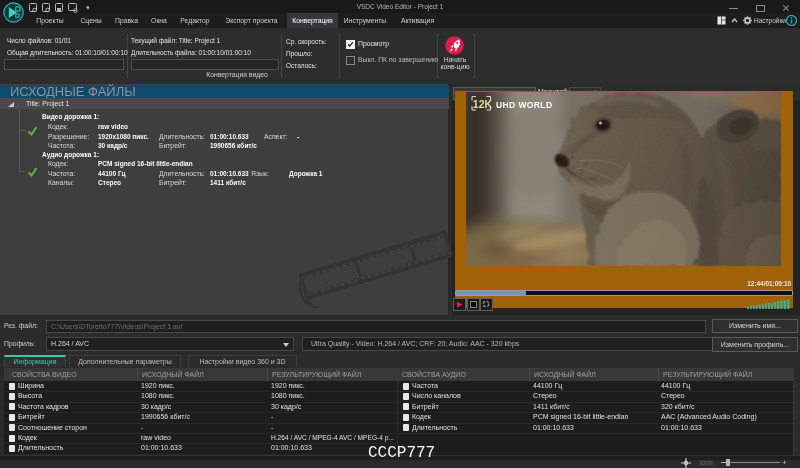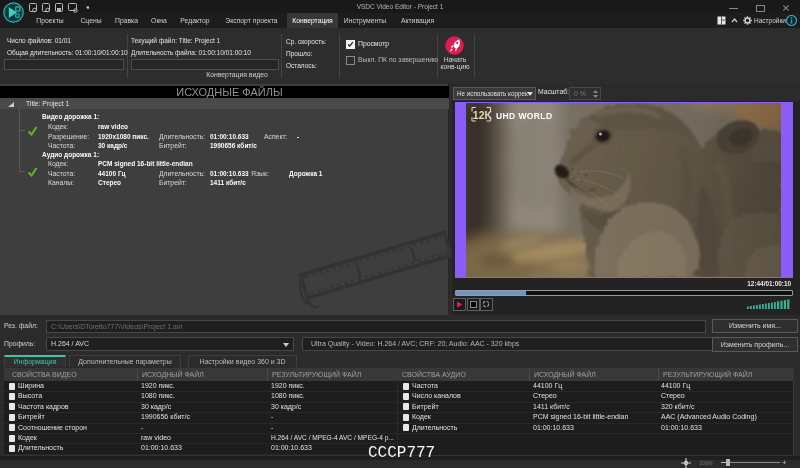--- a/index.html
+++ b/index.html
@@ -16,27 +16,27 @@
   
   #ribbon{left:0;top:28px;width:800px;height:56px;background:#2d2d2d;border-bottom:1px solid #1f1f1f;}
   .vsep{position:absolute;top:6px;height:44px;width:1px;background:#444;}
   .rlab{position:absolute;font-size:6.5px;color:#e4e4e4;white-space:nowrap;}
   .rbar{position:absolute;height:9px;background:#262626;border:1px solid #4d4d4d;}
   .cb{position:absolute;width:7px;height:7px;border:1px solid #8a8a8a;background:#2d2d2d;}
   .cb.on{background:#f2f2f2;border-color:#f2f2f2;}
   #ribcap{position:absolute;left:140px;top:43px;width:194px;text-align:center;font-size:6.8px;color:#cfcfcf;}
   
   #leftpanel{left:0;top:84px;width:449px;height:231px;background:#3e3e3e;border-right:1px solid #262626;box-sizing:border-box;}
-  #lp-head{left:0;top:2px;width:449px;height:12px;background:#000000;color:#929292;font-size:11px;line-height:12px;text-align:center;}
+  #lp-head{left:0;top:2px;width:449px;height:12px;background:#0c4a6e;color:#929292;font-size:13px;line-height:12px;}
   #lp-title{left:0;top:14px;width:449px;height:11px;background:#4a4a4a;color:#e2e2e2;font-size:6.8px;line-height:11px;}
   .tl{position:absolute;font-size:6.8px;color:#d8d8d8;white-space:nowrap;}
   .tb{position:absolute;font-size:6.5px;font-weight:bold;color:#fafafa;white-space:nowrap;}
   #rightpanel{left:452px;top:84px;width:348px;height:231px;background:#232323;}
   #rp-controls{left:0;top:0;width:348px;height:17px;background:#2b2b2b;}
-  #player{left:3px;top:18px;width:338px;height:176px;background:#8b5cf6;}
+  #player{left:3px;top:7px;width:338px;height:217px;background:#a16207;}
   
   .brow-lab{position:absolute;font-size:6.8px;color:#d0d0d0;}
   .input{position:absolute;background:#1f1f1f;border:1px solid #474747;}
   .btn{position:absolute;background:#2f2f2f;border:1px solid #5a5a5a;color:#d5d5d5;
        font-size:7px;text-align:center;}
   
   #tabsrow{left:0;top:353px;width:800px;height:15px;background:#2b2b2b;}
   .tab{position:absolute;top:2px;height:12px;line-height:12px;font-size:7px;color:#bdbdbd;
        background:#2b2b2b;border:1px solid #3f3f3f;border-bottom:none;text-align:center;box-sizing:border-box;}
   .tab.active{color:#3ec6a8;border-top:2px solid #3ec6a8;background:#303030;line-height:10px;}

